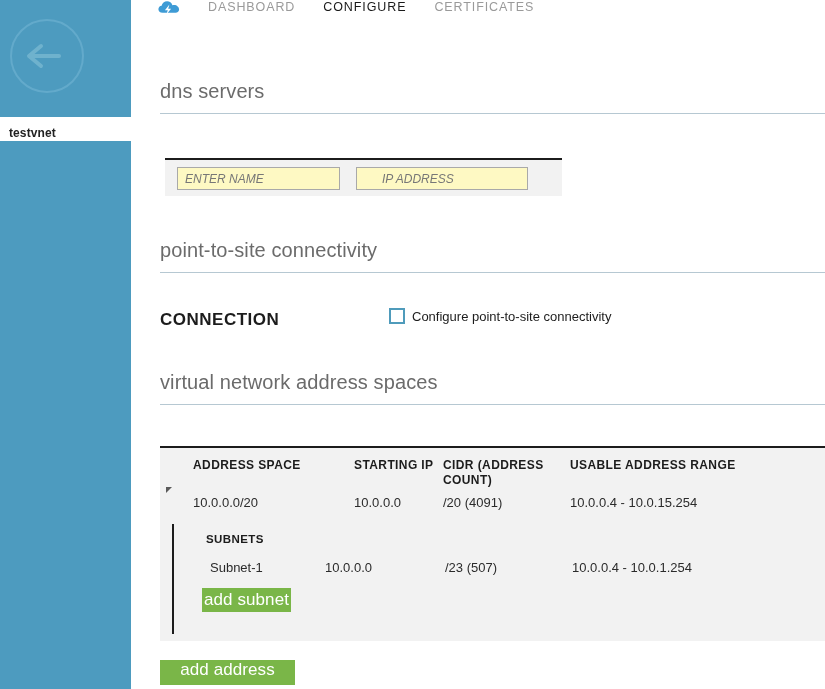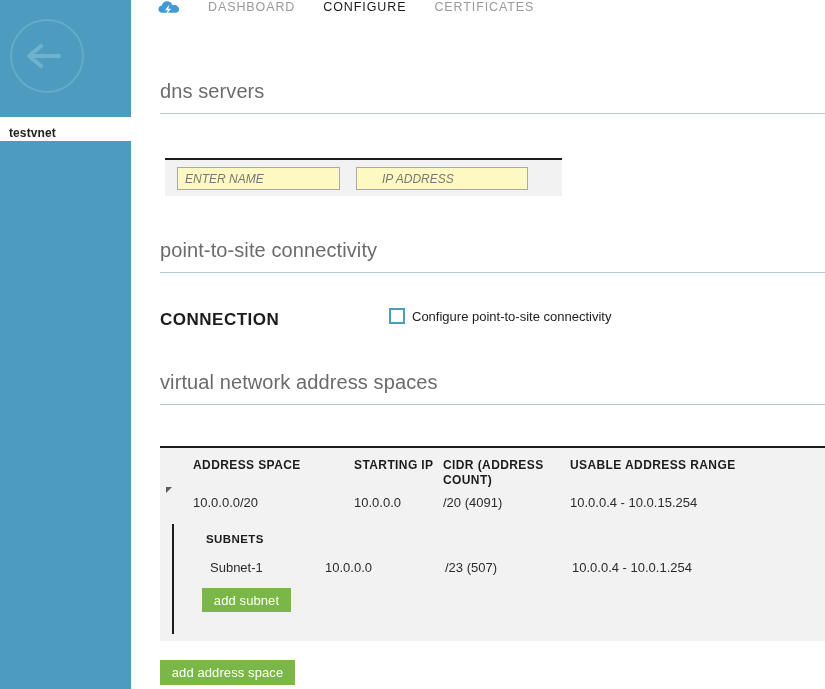--- a/index.html
+++ b/index.html
@@ -244,21 +244,21 @@
   .sub-name   { position: absolute; left: 36px;  width: 120px; }
   .sub-startip{ position: absolute; left: 151px; width: 110px; }
   .sub-cidr   { position: absolute; left: 271px; width: 120px; }
   .sub-range  { position: absolute; left: 398px; width: 230px; }
 
   .green-button {
     background: #7ab648;
     color: #ffffff;
     border: none;
     font-family: "Liberation Sans", sans-serif;
-    font-size: 13px;
+    font-size: 17px;
     letter-spacing: 0.1px;
     cursor: pointer;
     padding: 0;
     text-align: center;
   }
   #add-subnet-button {
     position: absolute;
     left: 28px;
     top: 64px;
     width: 89px;

